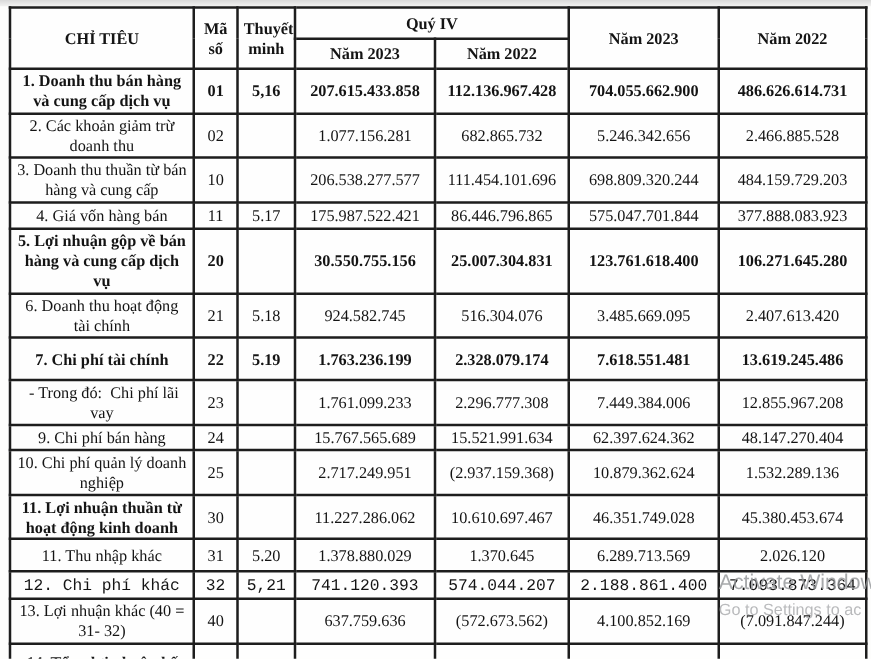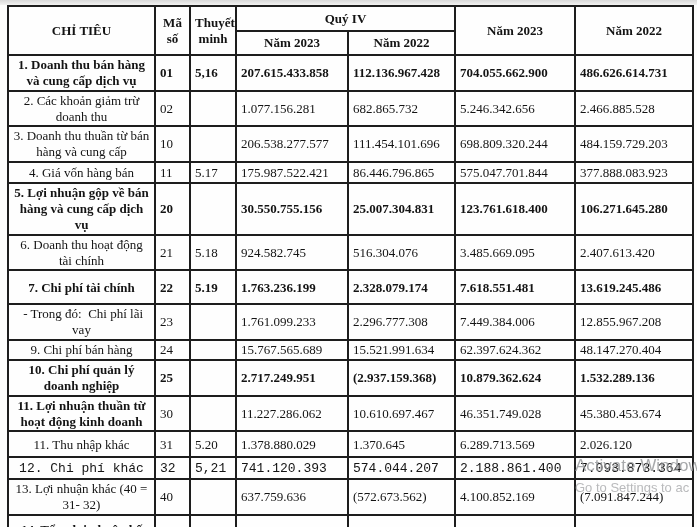--- a/index.html
+++ b/index.html
@@ -45,24 +45,24 @@
   }
   tr.hdr1 { height: 25px; }
   tr.hdr2 { height: 24px; }
   td.t-label {
     text-align: center;
     white-space: pre-wrap;
     padding-left: 3px;
     padding-right: 2px;
   }
   td.t-code, td.t-note {
-    text-align: left;
+    text-align: center;
   }
   td.t-num {
-    text-align: left;
+    text-align: center;
     padding-right: 6px;
   }
   tr.bold td { font-weight: bold; }
   tr.bold-label td.t-label { font-weight: bold; }
   .watermark {
     position: absolute;
     left: 575px;
     top: 456px;
     width: 140px;
     pointer-events: none;
@@ -184,21 +184,21 @@
   </tr>
       <tr style="height: 14px;">
     <td class="t-label">9. Chi phí bán hàng</td>
     <td class="t-code">24</td>
     <td class="t-note"></td>
     <td class="t-num">15.767.565.689</td>
     <td class="t-num">15.521.991.634</td>
     <td class="t-num">62.397.624.362</td>
     <td class="t-num">48.147.270.404</td>
   </tr>
-      <tr style="height: 30px; font-weight: bold;">
+      <tr style="height: 30px;">
     <td class="t-label">10. Chi phí quản lý doanh nghiệp</td>
     <td class="t-code">25</td>
     <td class="t-note"></td>
     <td class="t-num">2.717.249.951</td>
     <td class="t-num">(2.937.159.368)</td>
     <td class="t-num">10.879.362.624</td>
     <td class="t-num">1.532.289.136</td>
   </tr>
       <tr class="bold-label" style="height: 31px;">
     <td class="t-label">11. Lợi nhuận thuần từ hoạt động kinh doanh</td>

